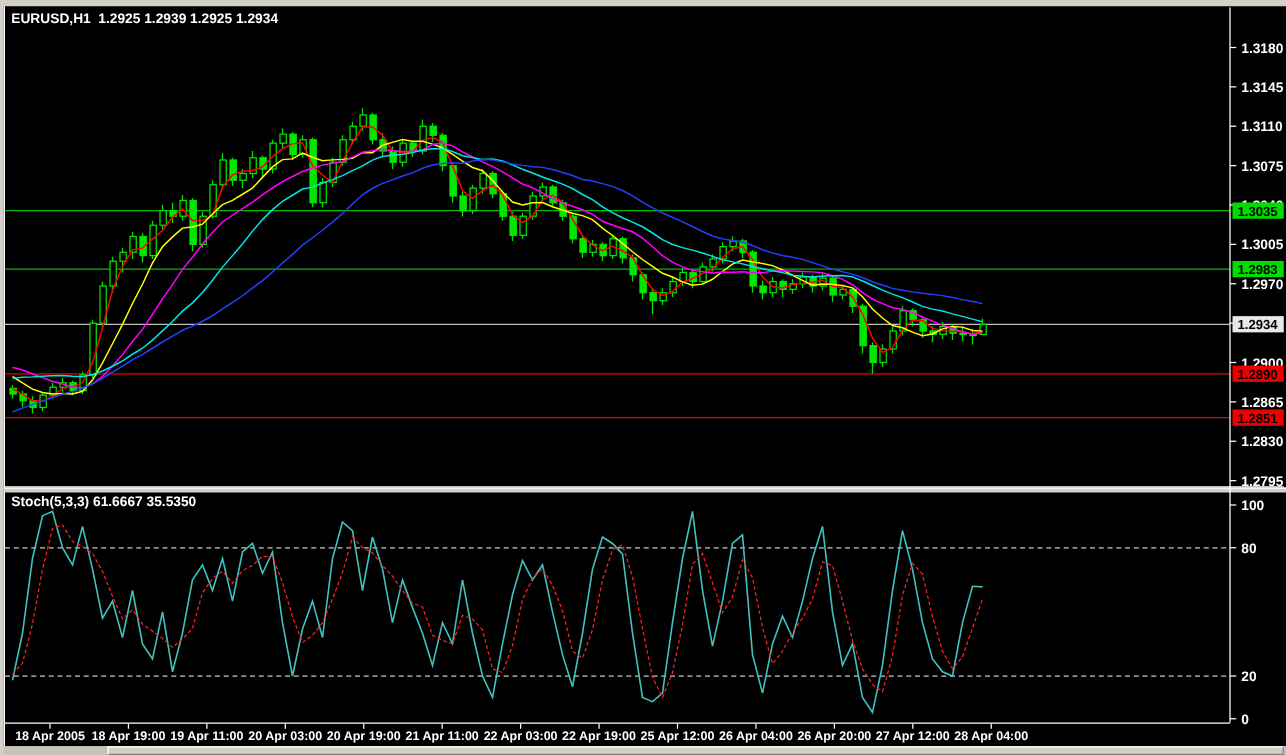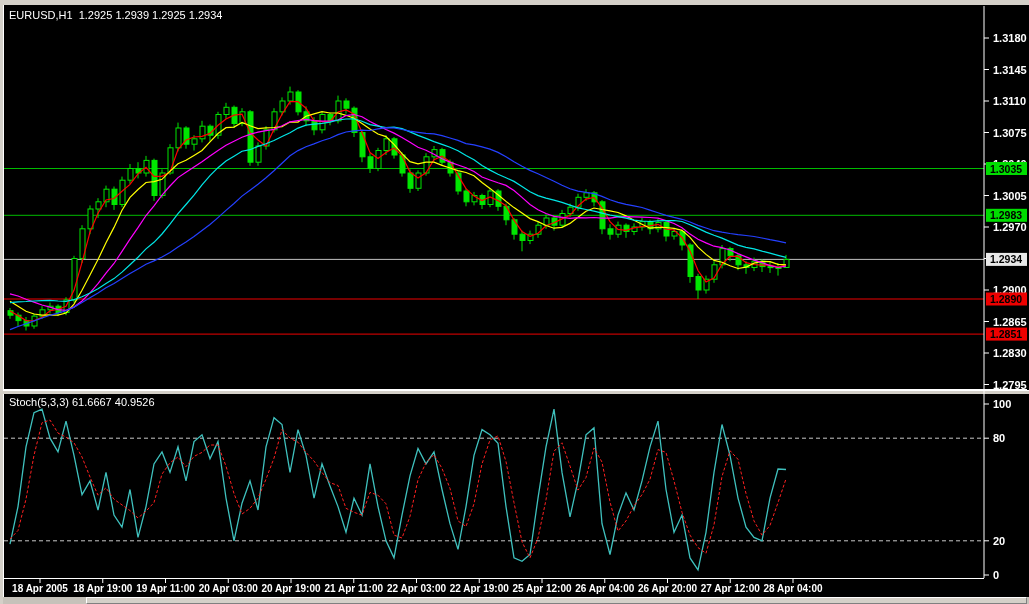--- a/index.html
+++ b/index.html
@@ -1,21 +1,21 @@
 <!DOCTYPE html>
 <html><head>
 <meta charset="utf-8">
 <style>
   html,body{margin:0;padding:0;width:1029px;height:604px;overflow:hidden;
     background:#d4d0c8;font-family:"Liberation Sans",sans-serif;}
   #window{position:absolute;left:0;top:0;width:1029px;height:604px;background:#d4d0c8;}
   #chart-bg{position:absolute;left:3px;top:5px;width:1025px;height:592px;
     background:#000;border-left:1px solid #fff;}
   #overlay{position:absolute;left:0;top:0;width:1029px;height:604px;}
-  .lbl{position:absolute;color:#fff;font-size:11px;font-weight:normal;white-space:pre;}
+  .lbl{position:absolute;color:#fff;font-size:11px;font-weight:bold;white-space:pre;}
   #chart-title{left:9px;top:9px;}
   #indicator-label{left:9px;top:396px;}
   #pane-separator{position:absolute;left:3px;top:390px;width:1026px;height:3px;
     background:#d4d0c8;border-top:1px solid #fff;}
   #h-scrollbar{position:absolute;left:3px;top:597px;width:1026px;height:7px;background:#c6c2ba;}
   #h-scroll-thumb{position:absolute;left:83px;top:0;width:941px;height:7px;background:#d4d0c8;
     border-top:1px solid #fff;border-left:1px solid #fff;border-bottom:1px solid #808080;border-right:1px solid #808080;box-sizing:border-box;}
   svg text{font-family:"Liberation Sans",sans-serif;font-weight:bold;}
   .axis-txt{font-size:11px;fill:#fff;}
   .time-txt{font-size:10px;fill:#fff;}
@@ -518,17 +518,17 @@
         <text x="604.75" y="592" class="time-txt" text-anchor="middle">26 Apr 04:00</text>
         <line x1="667.5" y1="579" x2="667.5" y2="583" stroke="#fff"></line>
         <text x="667.5" y="592" class="time-txt" text-anchor="middle">26 Apr 20:00</text>
         <line x1="730.25" y1="579" x2="730.25" y2="583" stroke="#fff"></line>
         <text x="730.25" y="592" class="time-txt" text-anchor="middle">27 Apr 12:00</text>
         <line x1="793" y1="579" x2="793" y2="583" stroke="#fff"></line>
         <text x="793" y="592" class="time-txt" text-anchor="middle">28 Apr 04:00</text>
       </g>
     </svg>
   <div id="chart-title" class="lbl">EURUSD,H1  1.2925 1.2939 1.2925 1.2934</div>
-  <div id="indicator-label" class="lbl">Stoch(5,3,3) 61.6667 40.9526</div>
+  <div id="indicator-label" class="lbl">Stoch(5,3,3) 61.6667 35.5350</div>
   <div id="h-scrollbar">
     <div id="h-scroll-thumb"></div>
   </div>
 </div>
 
 </body></html>

